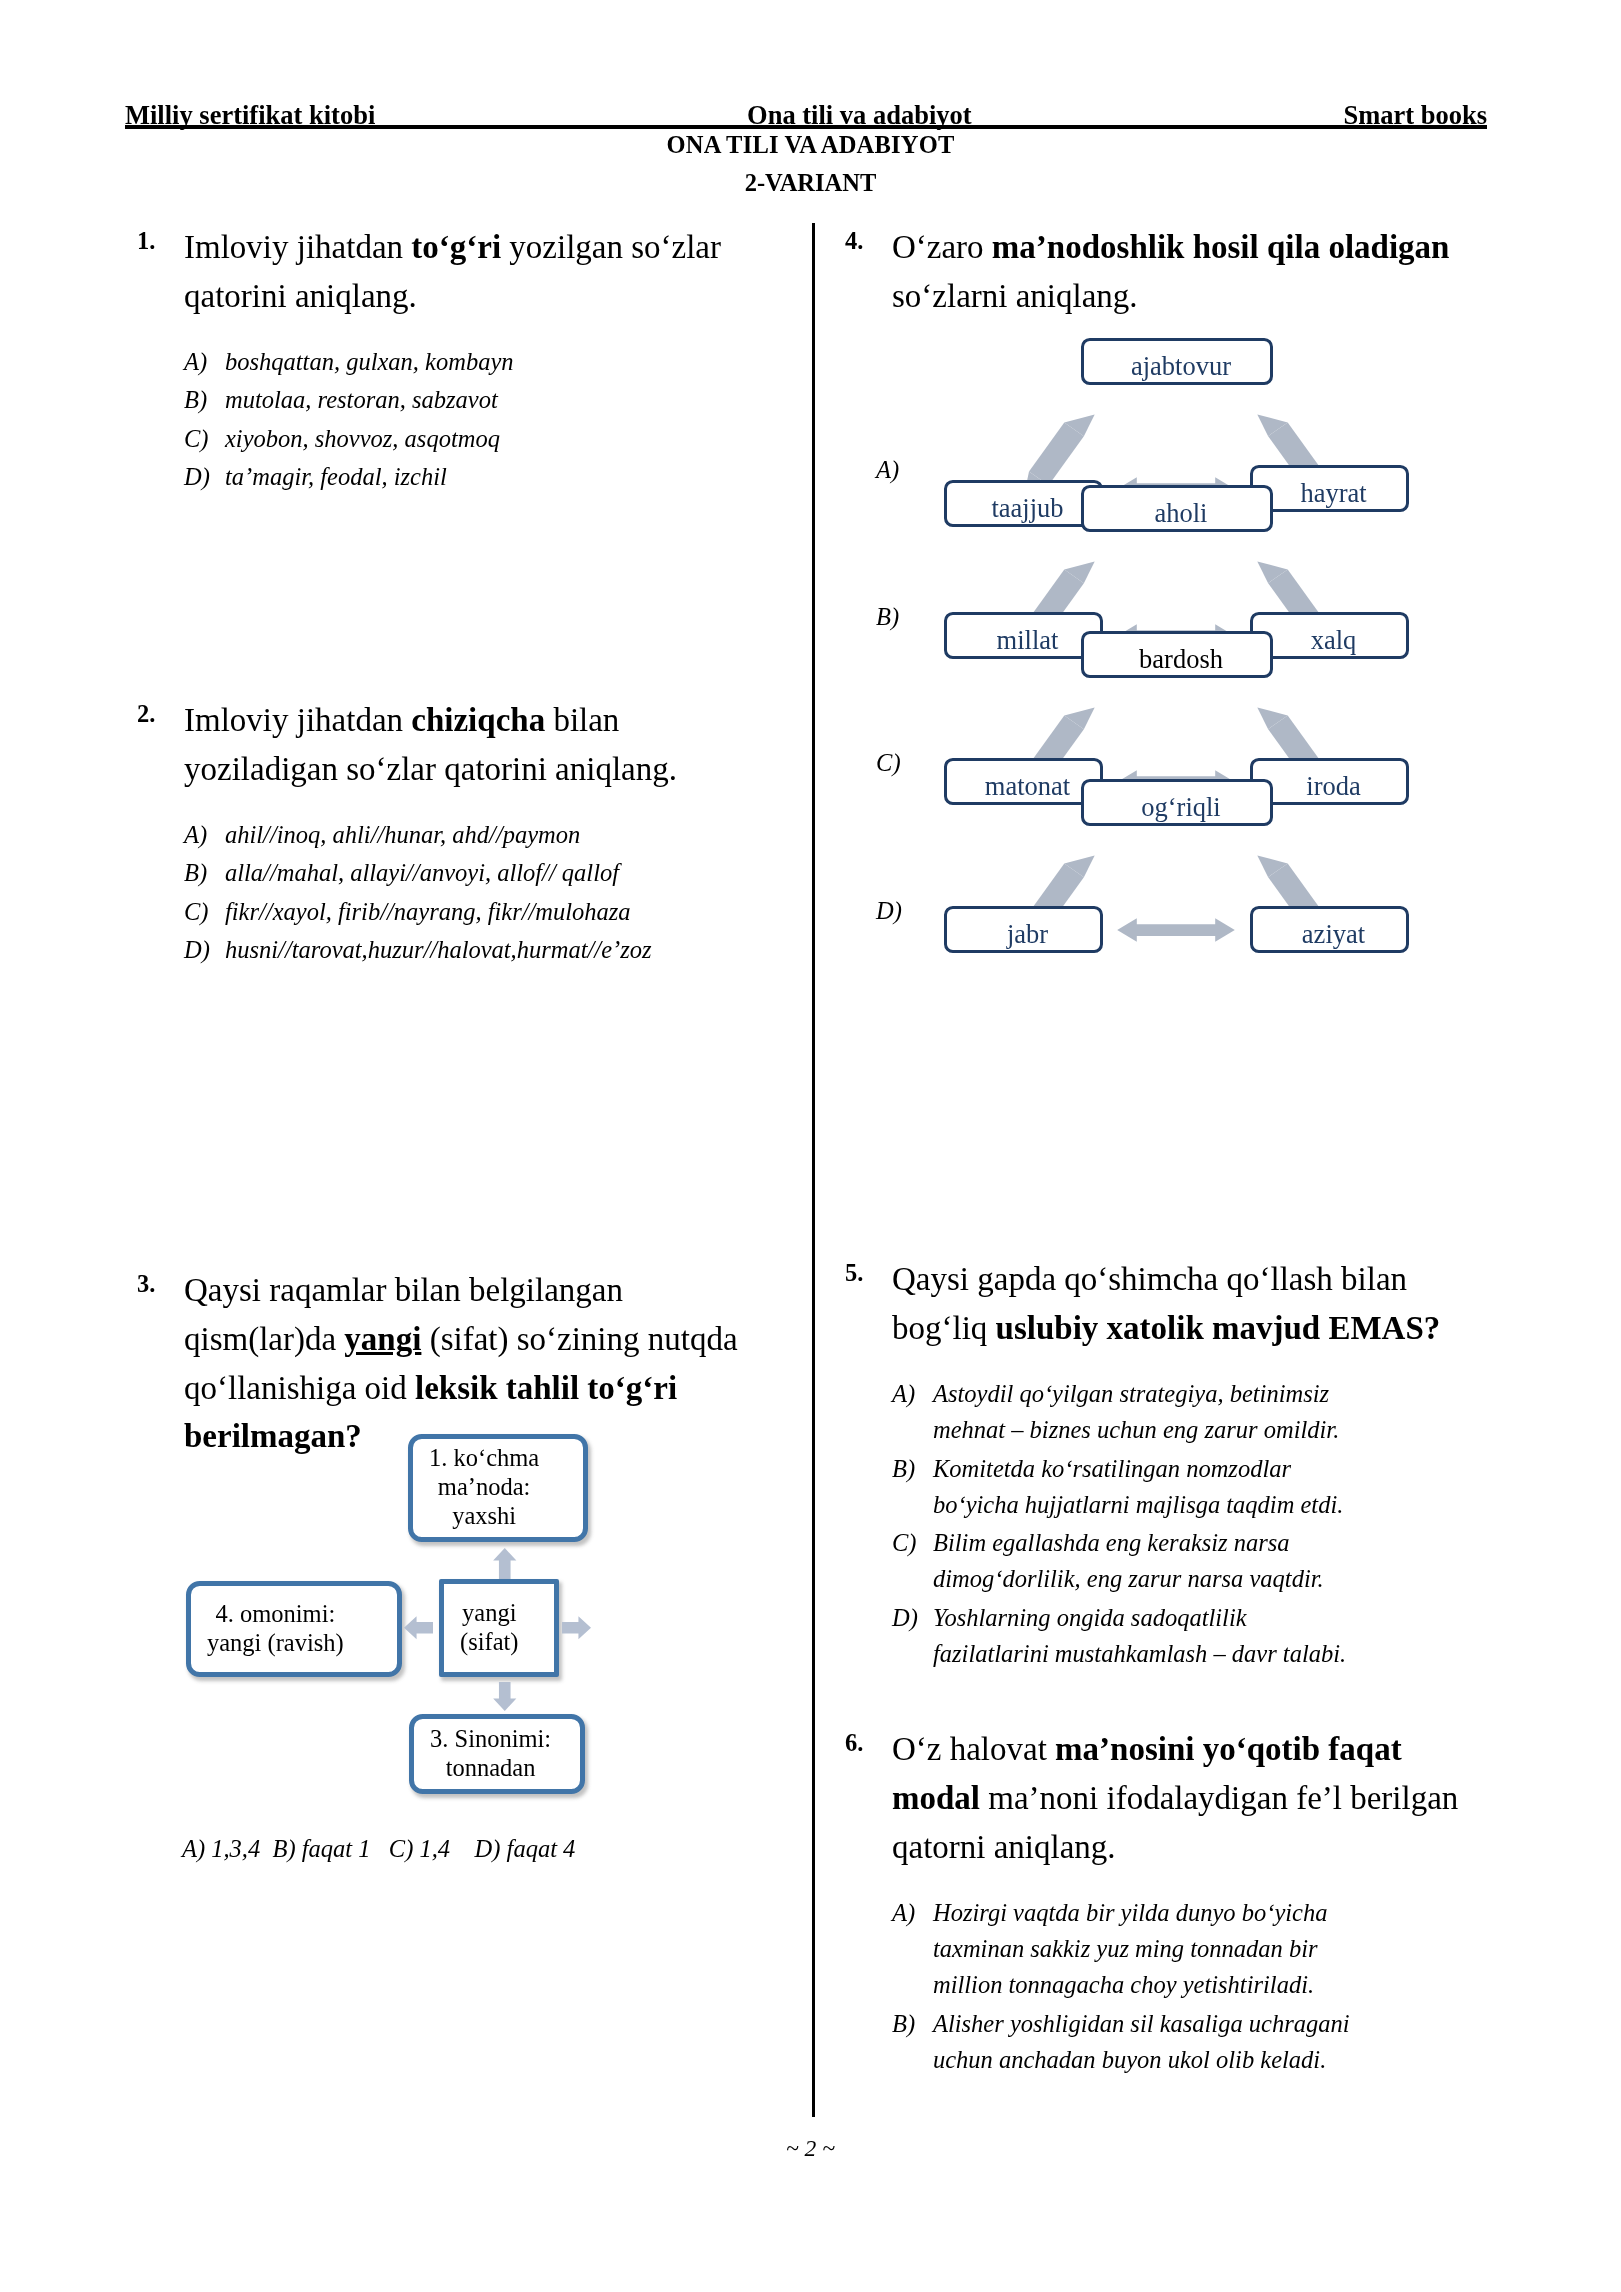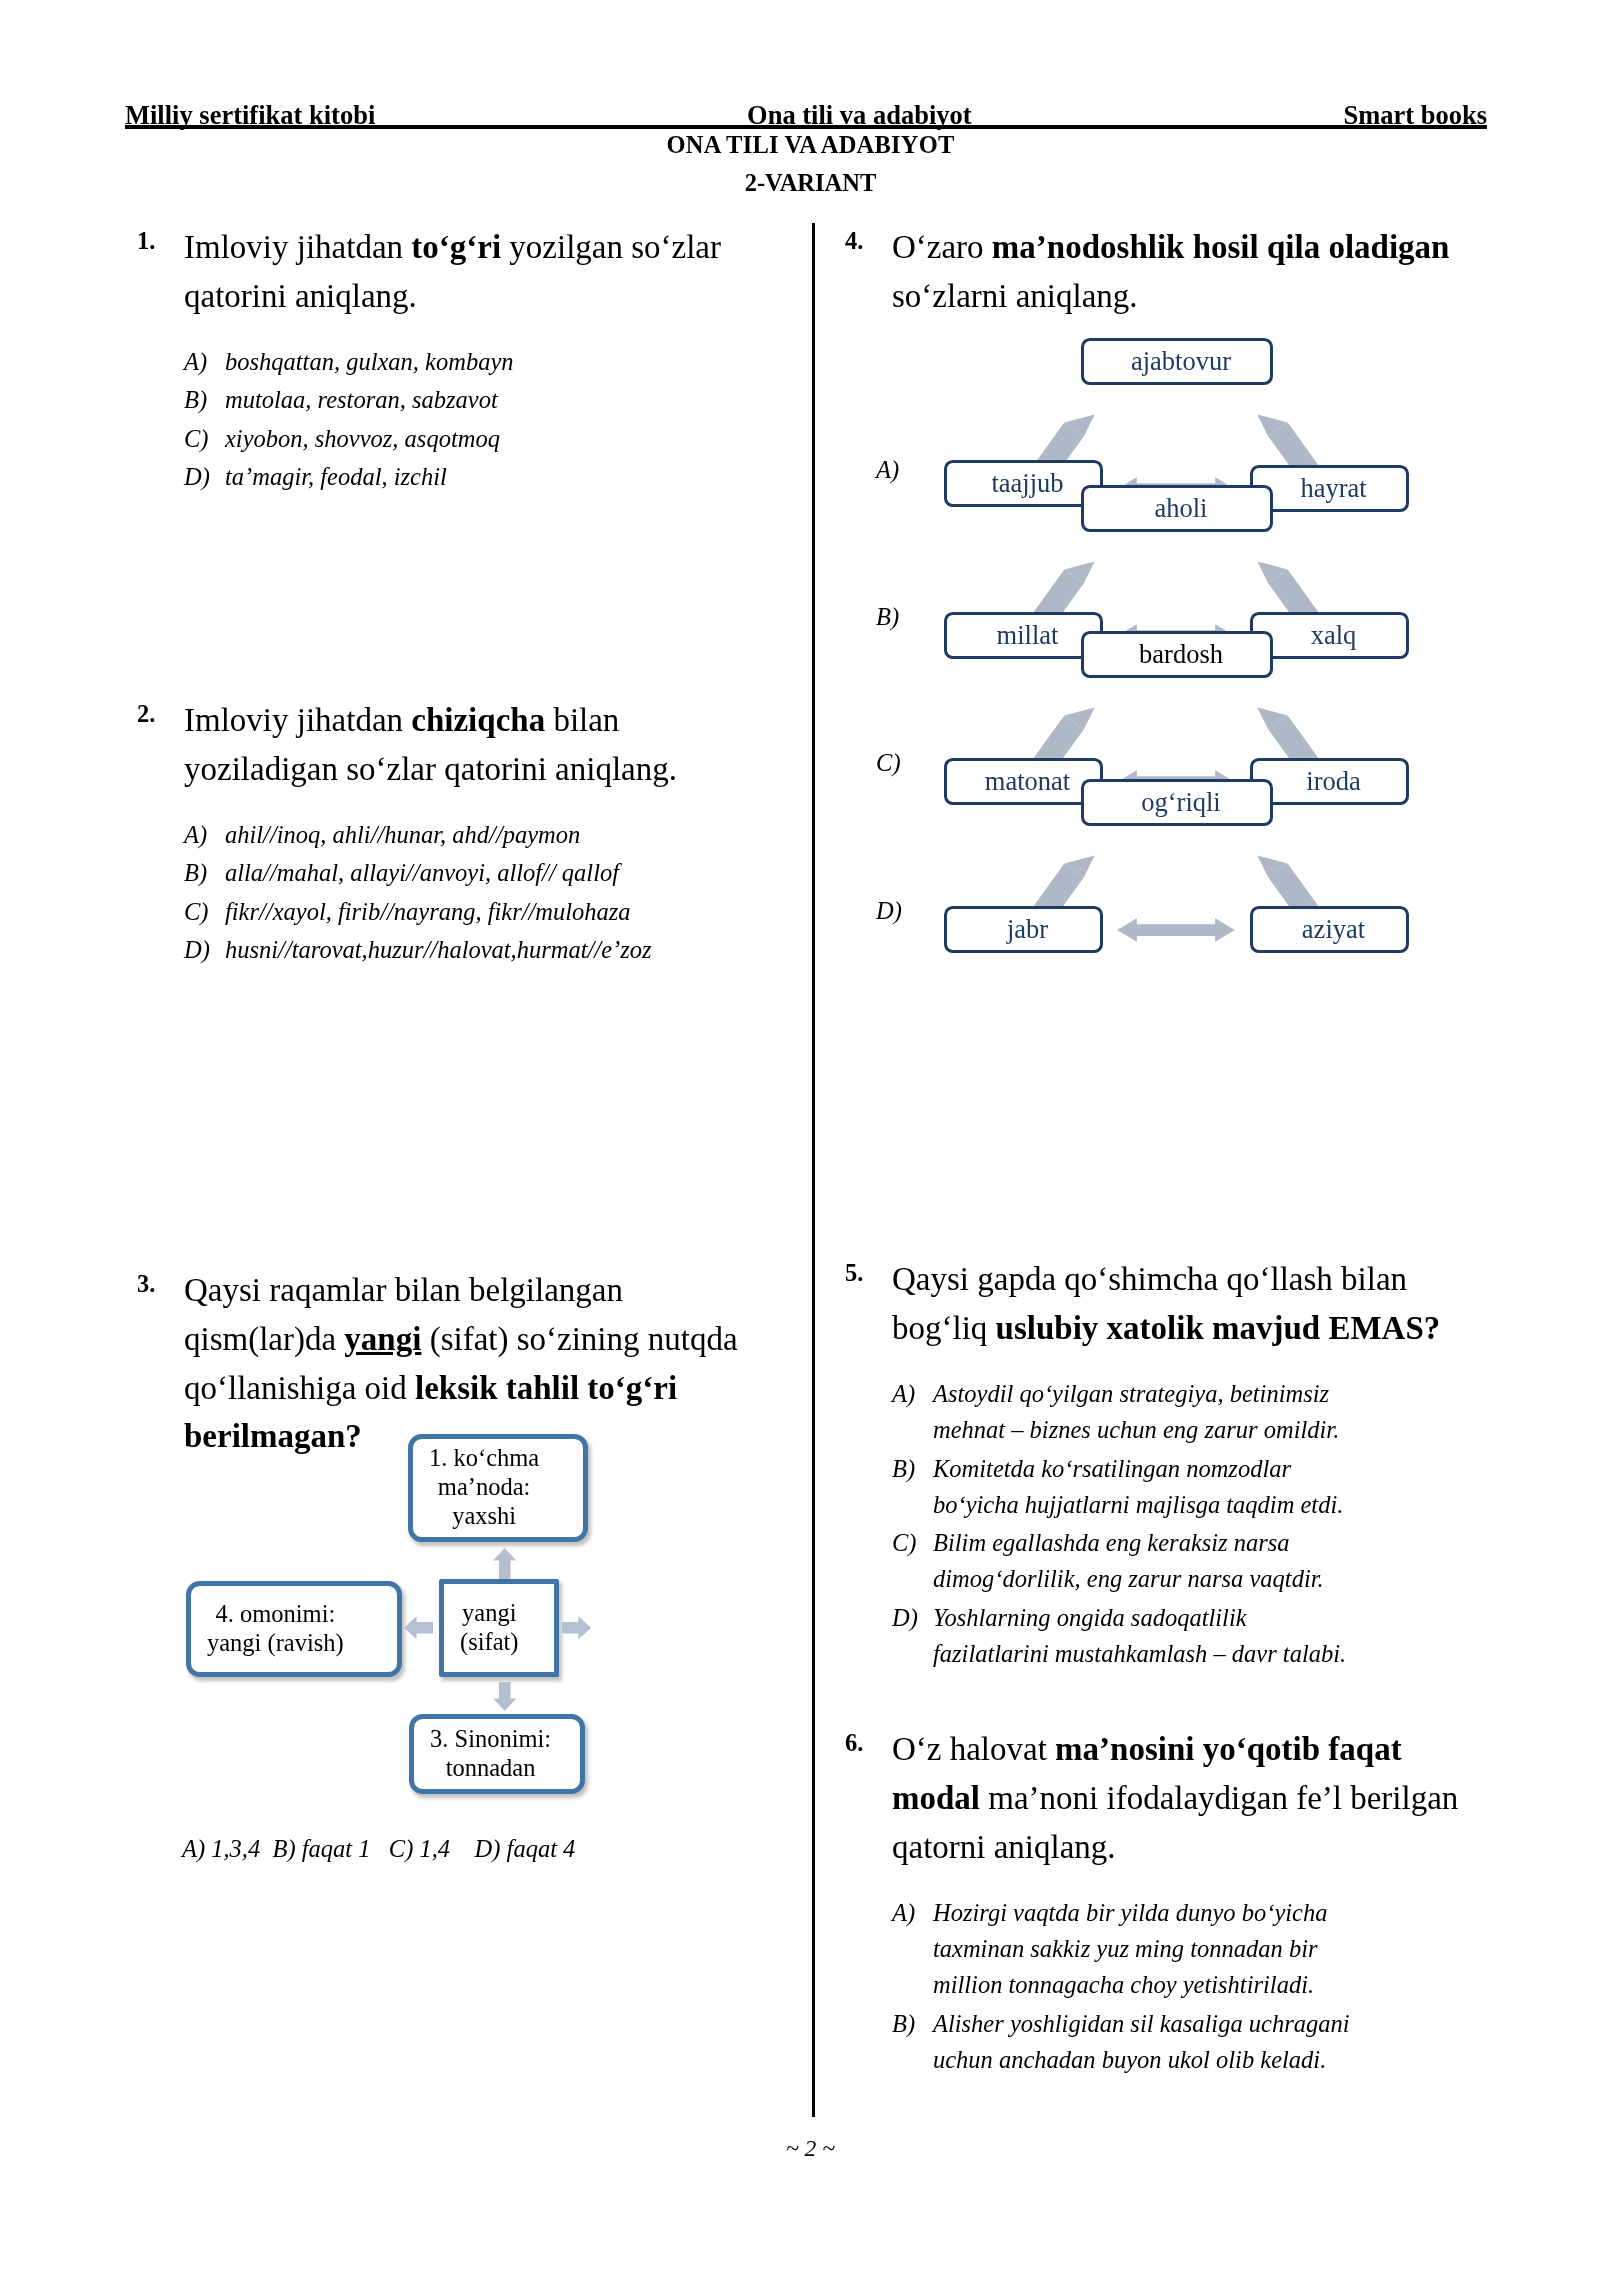--- a/index.html
+++ b/index.html
@@ -163,21 +163,21 @@
     font-style: italic;
     font-size: 24.5px;
   }
   .tbox {
     position: absolute;
     box-sizing: border-box;
     background: #ffffff;
     border: 3.9px solid #1F3B63;
     border-radius: 8.8px;
     display: flex;
-    align-items: center;
+    align-items: flex-end;
     justify-content: center;
     color: #1F3B63;
     font-size: 26.5px;
     font-family: "Liberation Serif", serif;
     white-space: nowrap;
     padding-left: 8px;
   }
   .tbox.ink-black { color: #000000; }
 
   .tri svg { position: absolute; left: 0; top: 0; overflow: visible; }
@@ -325,21 +325,21 @@
         <polygon points="206,100 217,78 186,86"></polygon>
         <polygon points="430,150 450,136 414,86 394,100"></polygon>
         <polygon points="450,136 455,160 430,150"></polygon>
         <polygon points="394,100 383,78 414,86"></polygon>
         <polygon points="260,148 340,148 340,142 360,154 340,166 340,160 260,160 260,166 240,154 260,142"></polygon>
       </g>
     </svg>
     <div class="tbox" style="left:199px; top:0px; width:192px; height:47px;">
         <span>ajabtovur</span>
       </div>
-    <div class="tbox" style="left:62px; top:122px; width:159px; height:47px;">
+    <div class="tbox" style="left:62px; top:142px; width:159px; height:47px;">
         <span>taajjub</span>
       </div>
     <div class="tbox" style="left:368px; top:127px; width:159px; height:47px;">
         <span>hayrat</span>
       </div>
   </div>
 
   <div class="tri" style="left:882px; top:485px;">
     <div class="tri-label" style="left:-5.9px; top:118px;">B)</div>
     <svg width="588" height="211" viewBox="0 0 600 215">

